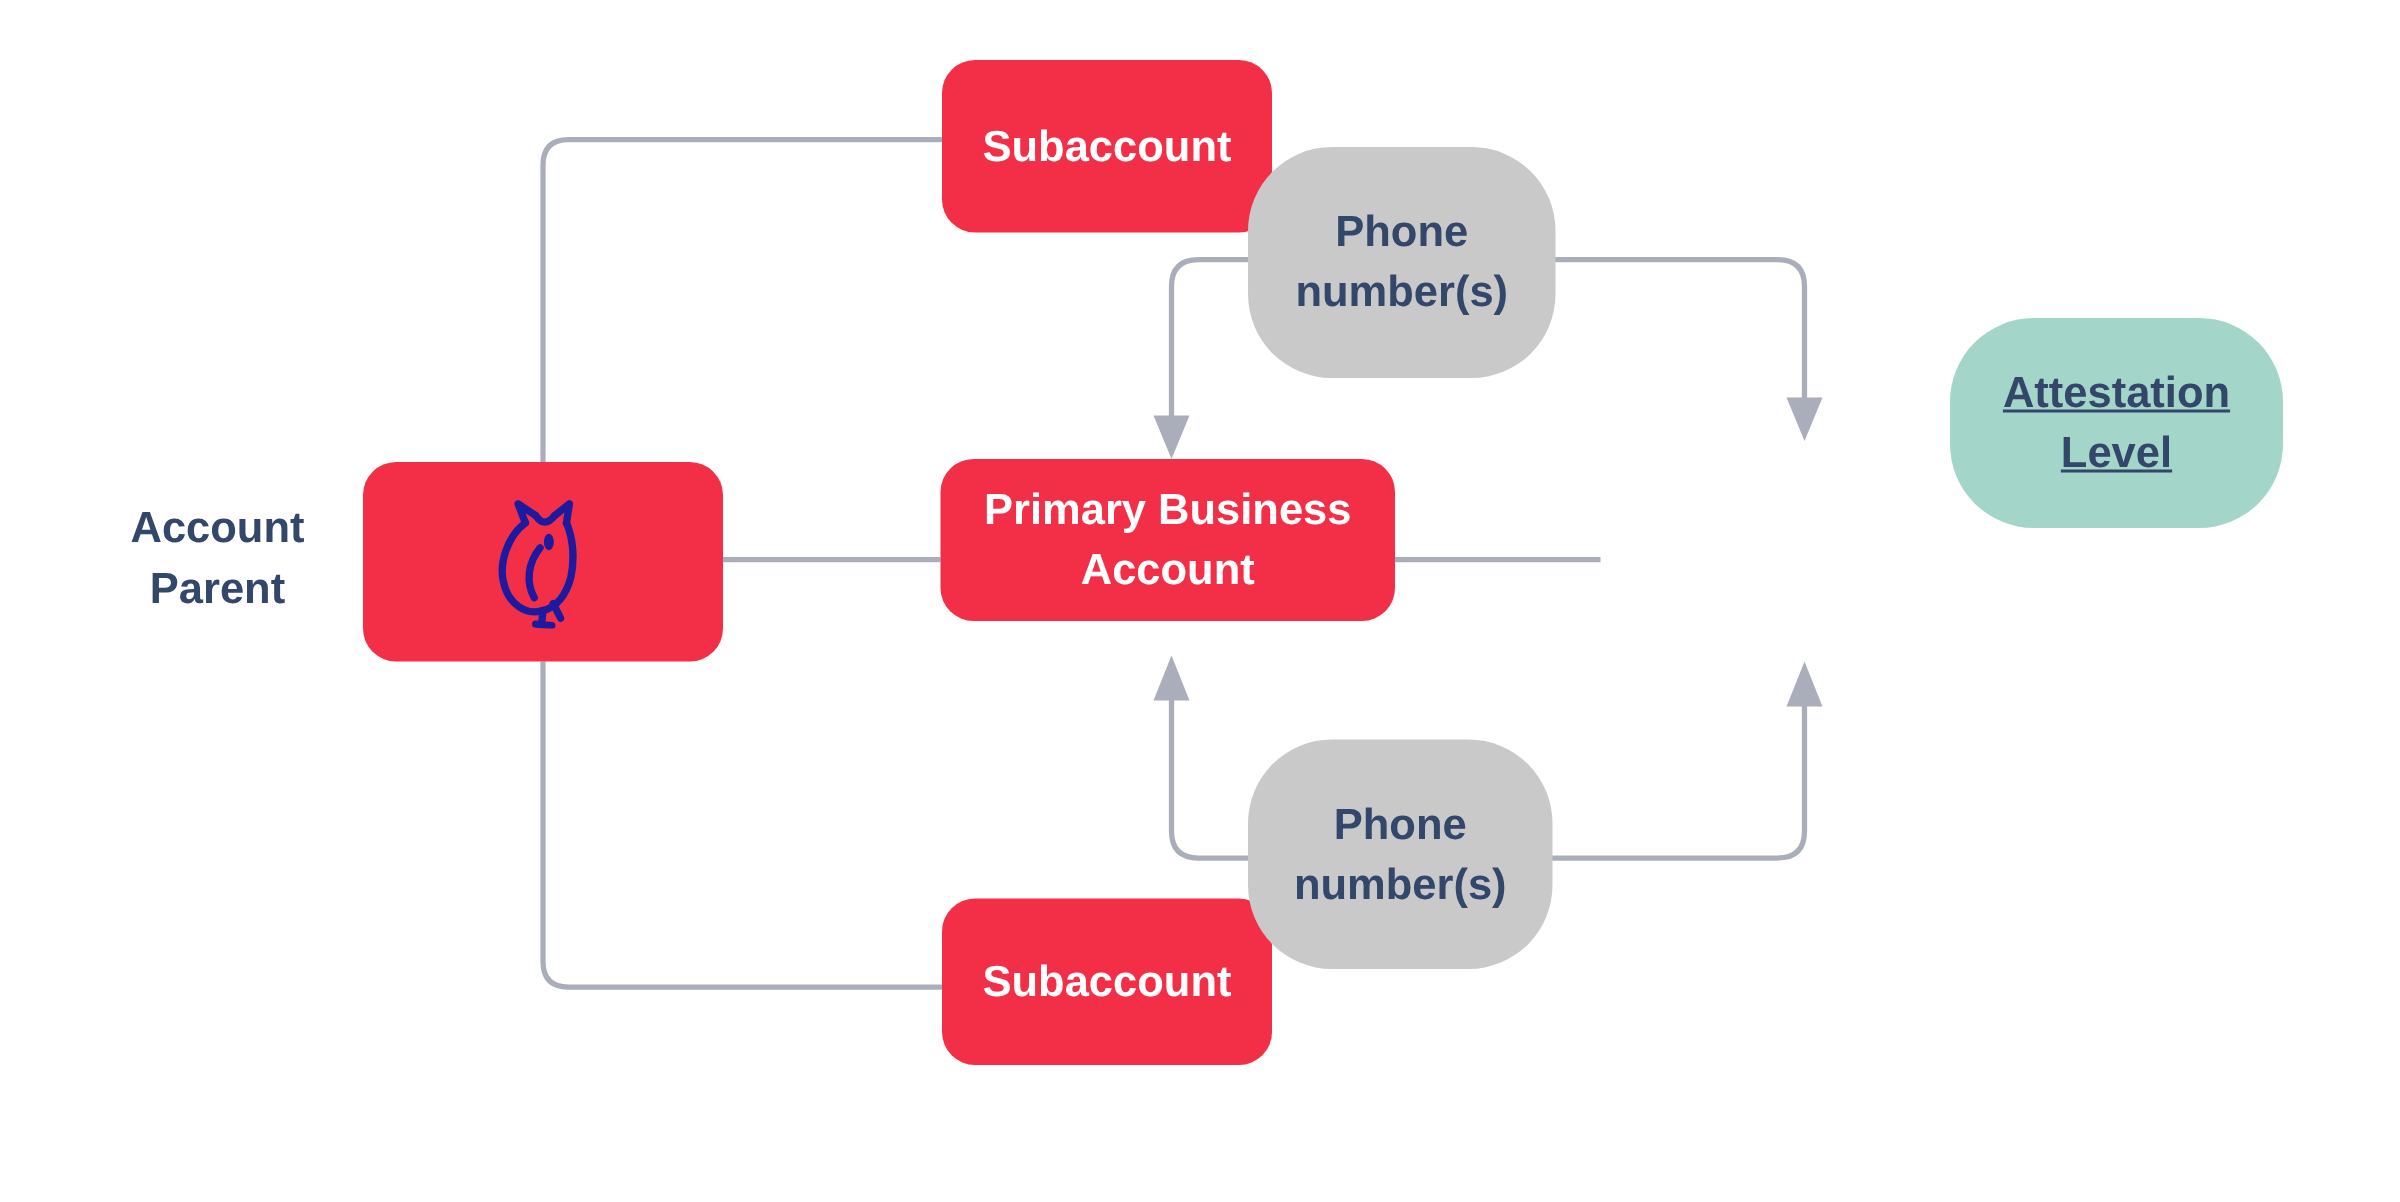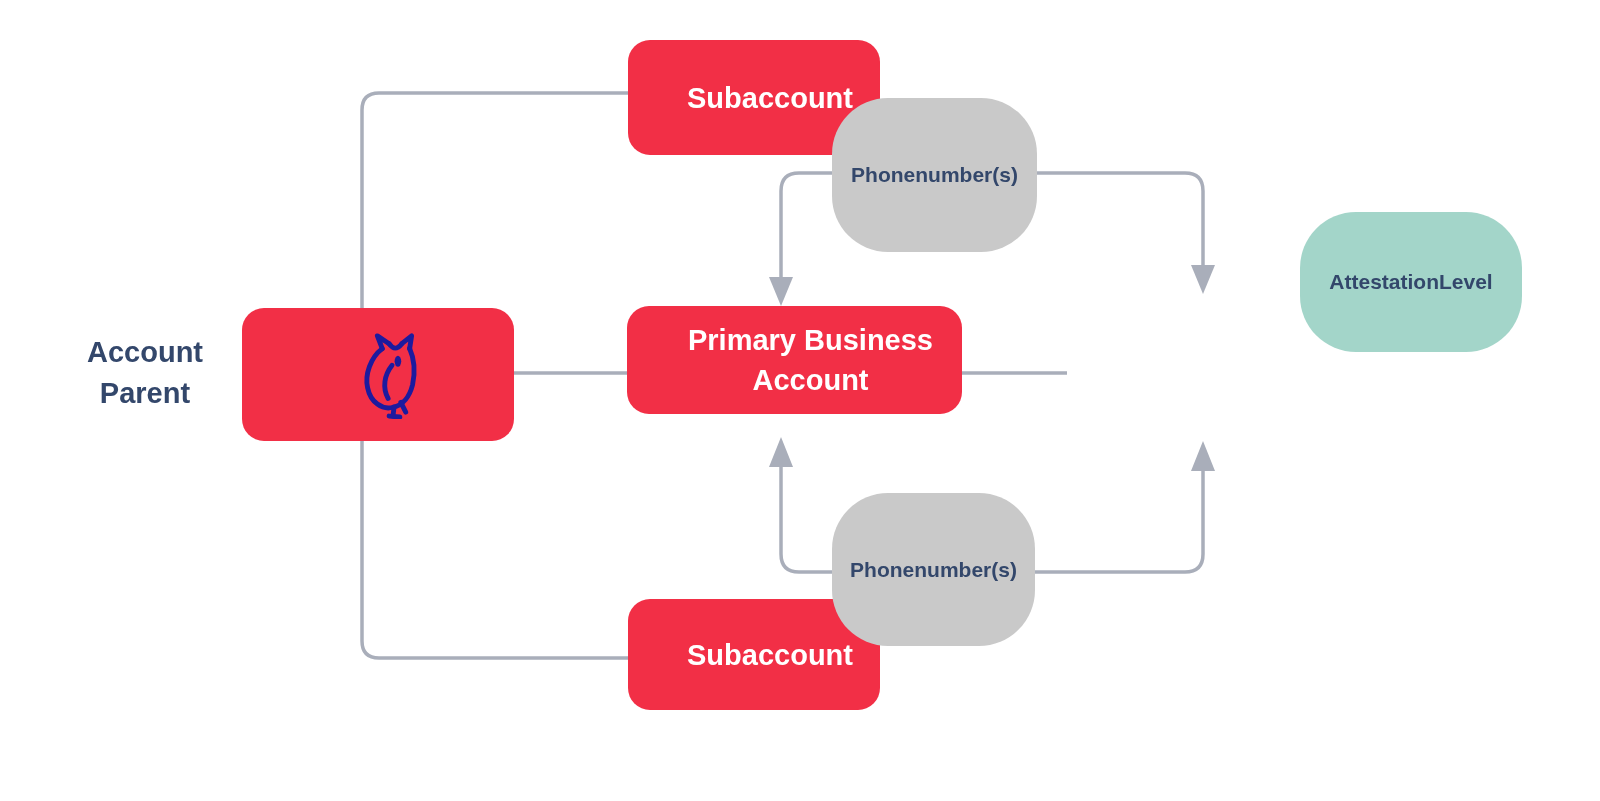--- a/index.html
+++ b/index.html
@@ -39,47 +39,48 @@
     border-radius: 22px;
     color: #ffffff;
     display: flex;
     flex-direction: column;
     align-items: center;
     justify-content: center;
     font-size: 29px;
     line-height: 40px;
     text-align: center;
     z-index: 2;
-    padding-left: 32px;
   }
   #owl-box        { left: 242px;  top: 308px; width: 240px; height: 133px; }
   #top-subaccount { left: 628px;  top: 40px;  width: 220px; height: 115px; }
   #bottom-subaccount { left: 628px; top: 599px; width: 220px; height: 111px; }
   #pbp-box        { left: 627px;  top: 306px; width: 303px; height: 108px; }
   #shaken-box     { left: 1067px; top: 294px; width: 276px; height: 147px; }
   
   .bubble {
     position: absolute;
     background: var(--gray-bubble, #C9C9C9);
     border-radius: 56px;
     color: var(--navy-text, #33476B);
     display: flex;
+    flex-direction: column;
     align-items: center;
     justify-content: center;
-    font-size: 21px;
+    font-size: 29px;
     line-height: 40px;
     text-align: center;
     z-index: 3;
   }
   #top-phone    { left: 832px;  top: 98px;  width: 205px; height: 154px; }
   #bottom-phone { left: 832px;  top: 493px; width: 203px; height: 153px; }
   #attestation  {
     left: 1300px; top: 212px; width: 222px; height: 140px;
     background: var(--teal-bubble, #A3D5C9);
     z-index: 4;
+    text-decoration: underline;
   }
   
   #parent-label {
     position: absolute;
     left: 43px; top: 332px; width: 204px;
     color: var(--navy-text, #33476B);
     font-size: 29px;
     line-height: 41px;
     text-align: center;
     z-index: 2;

